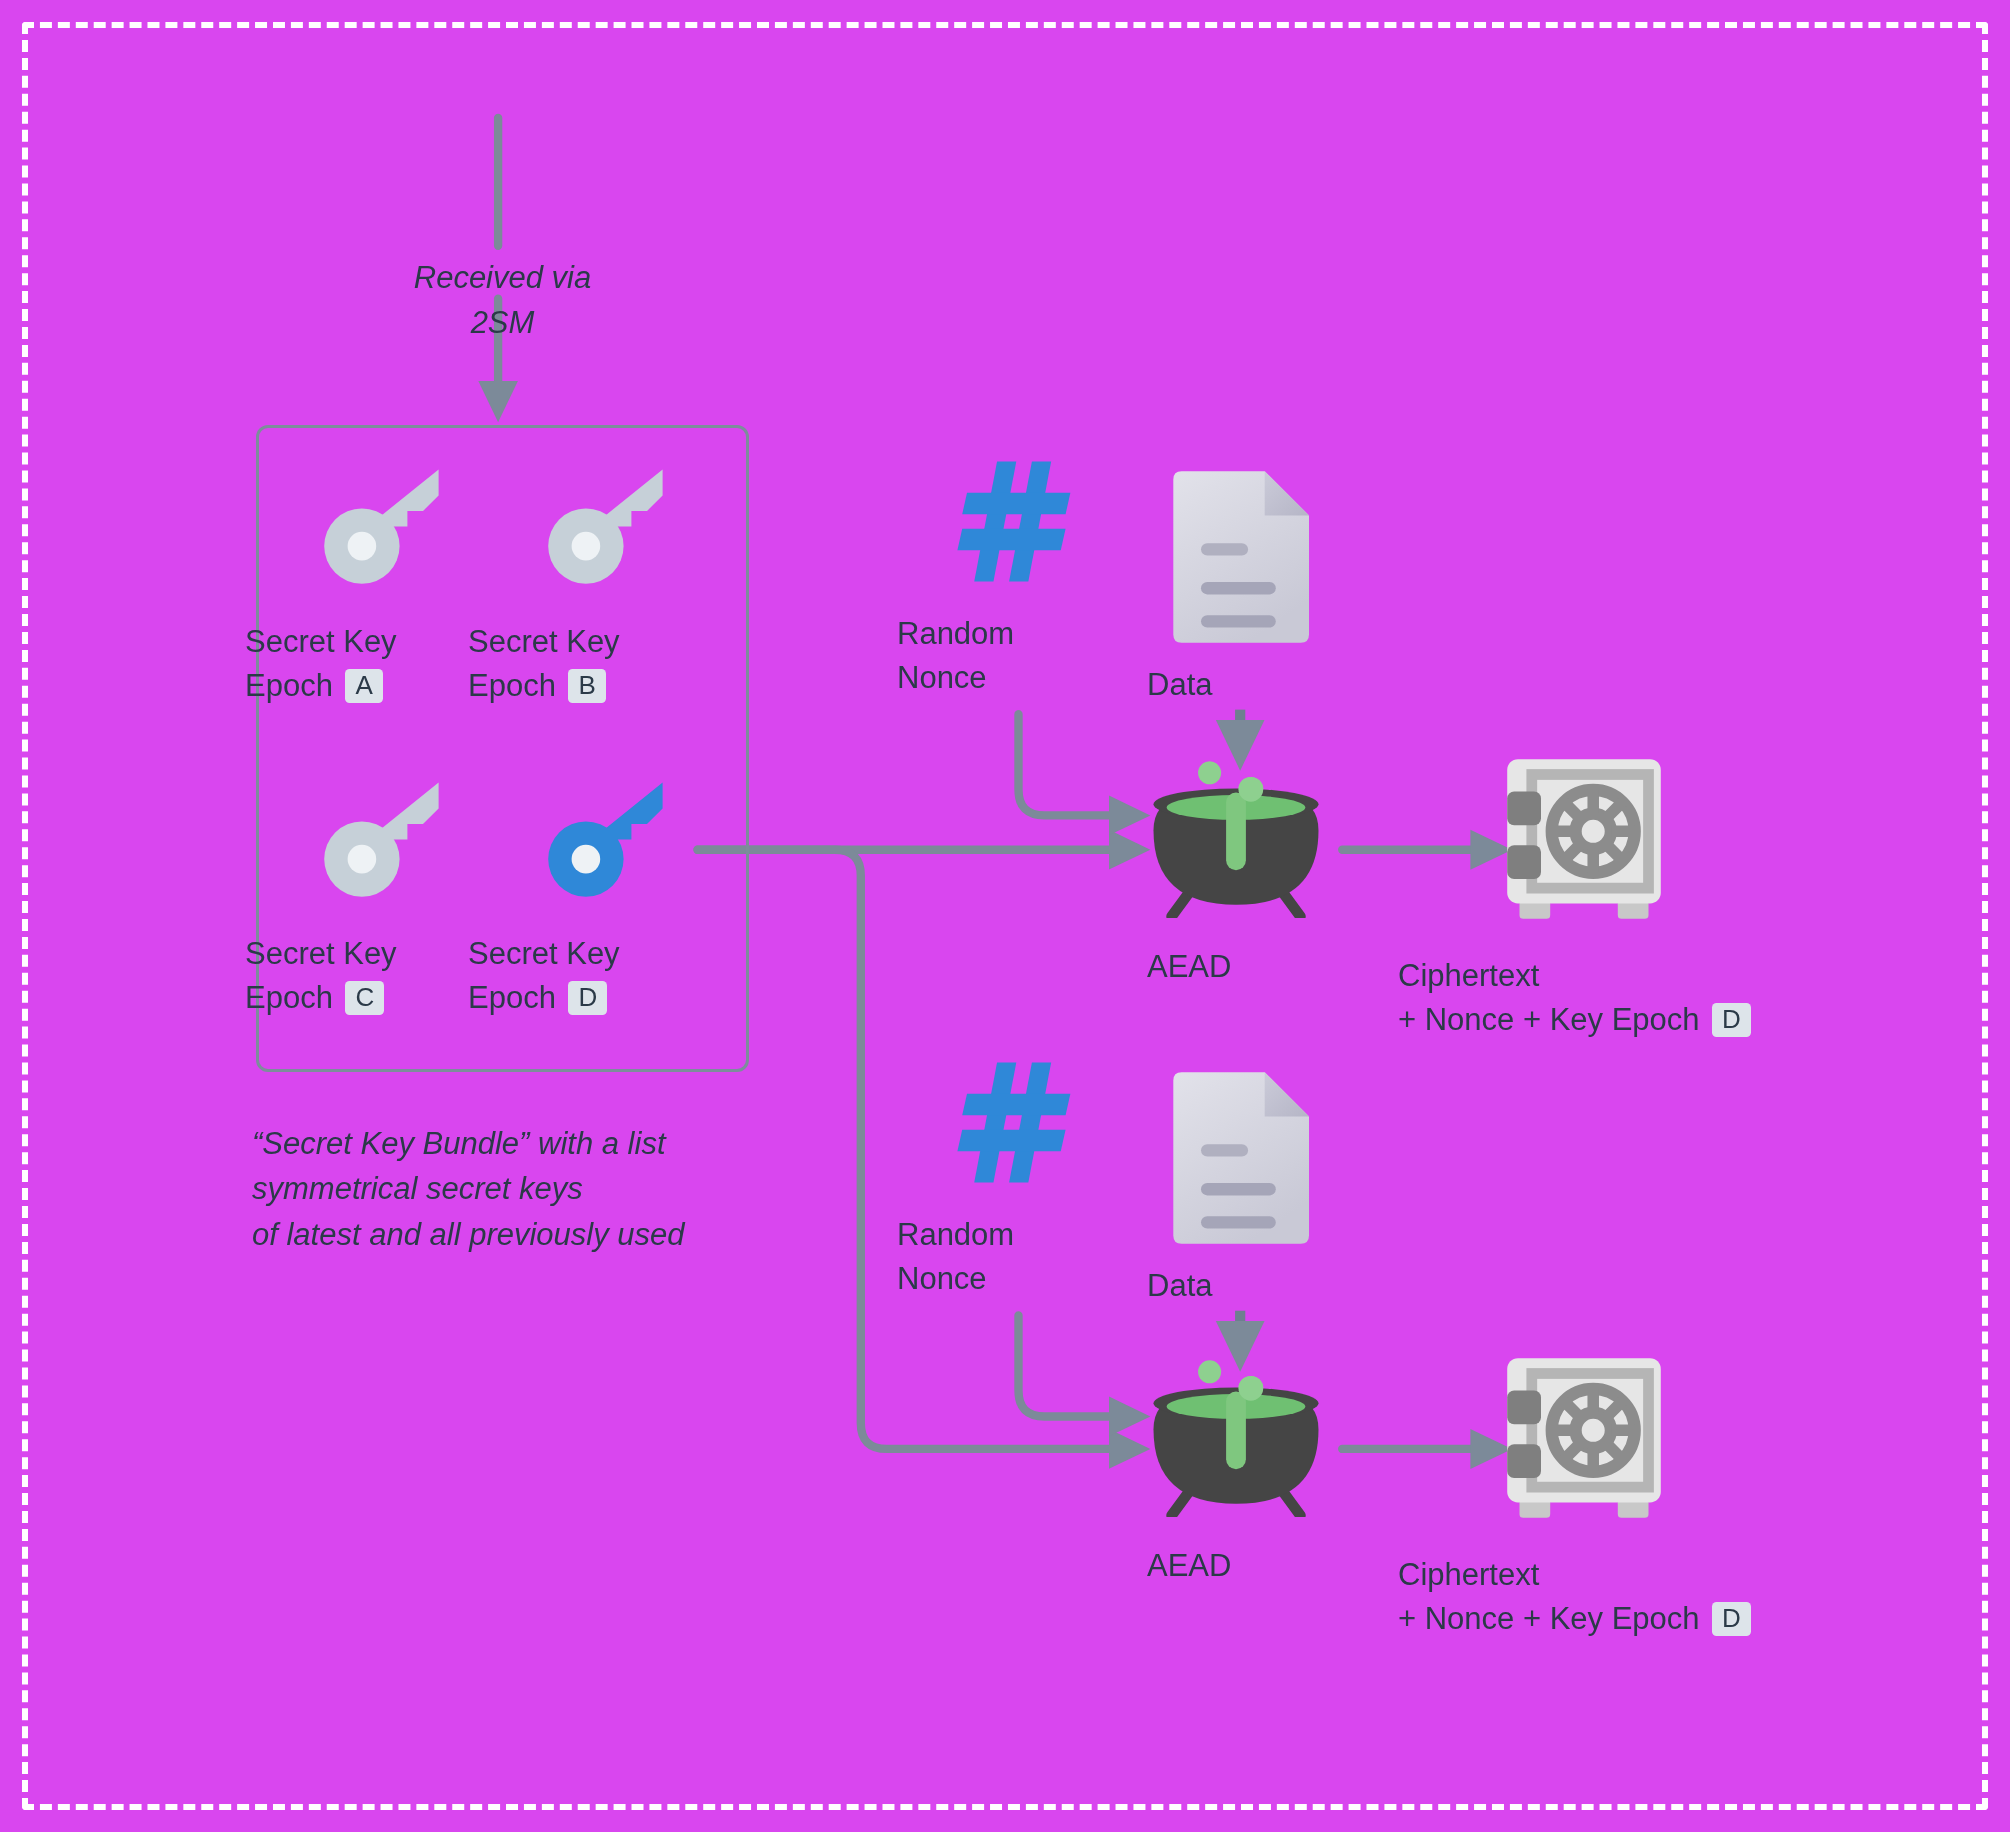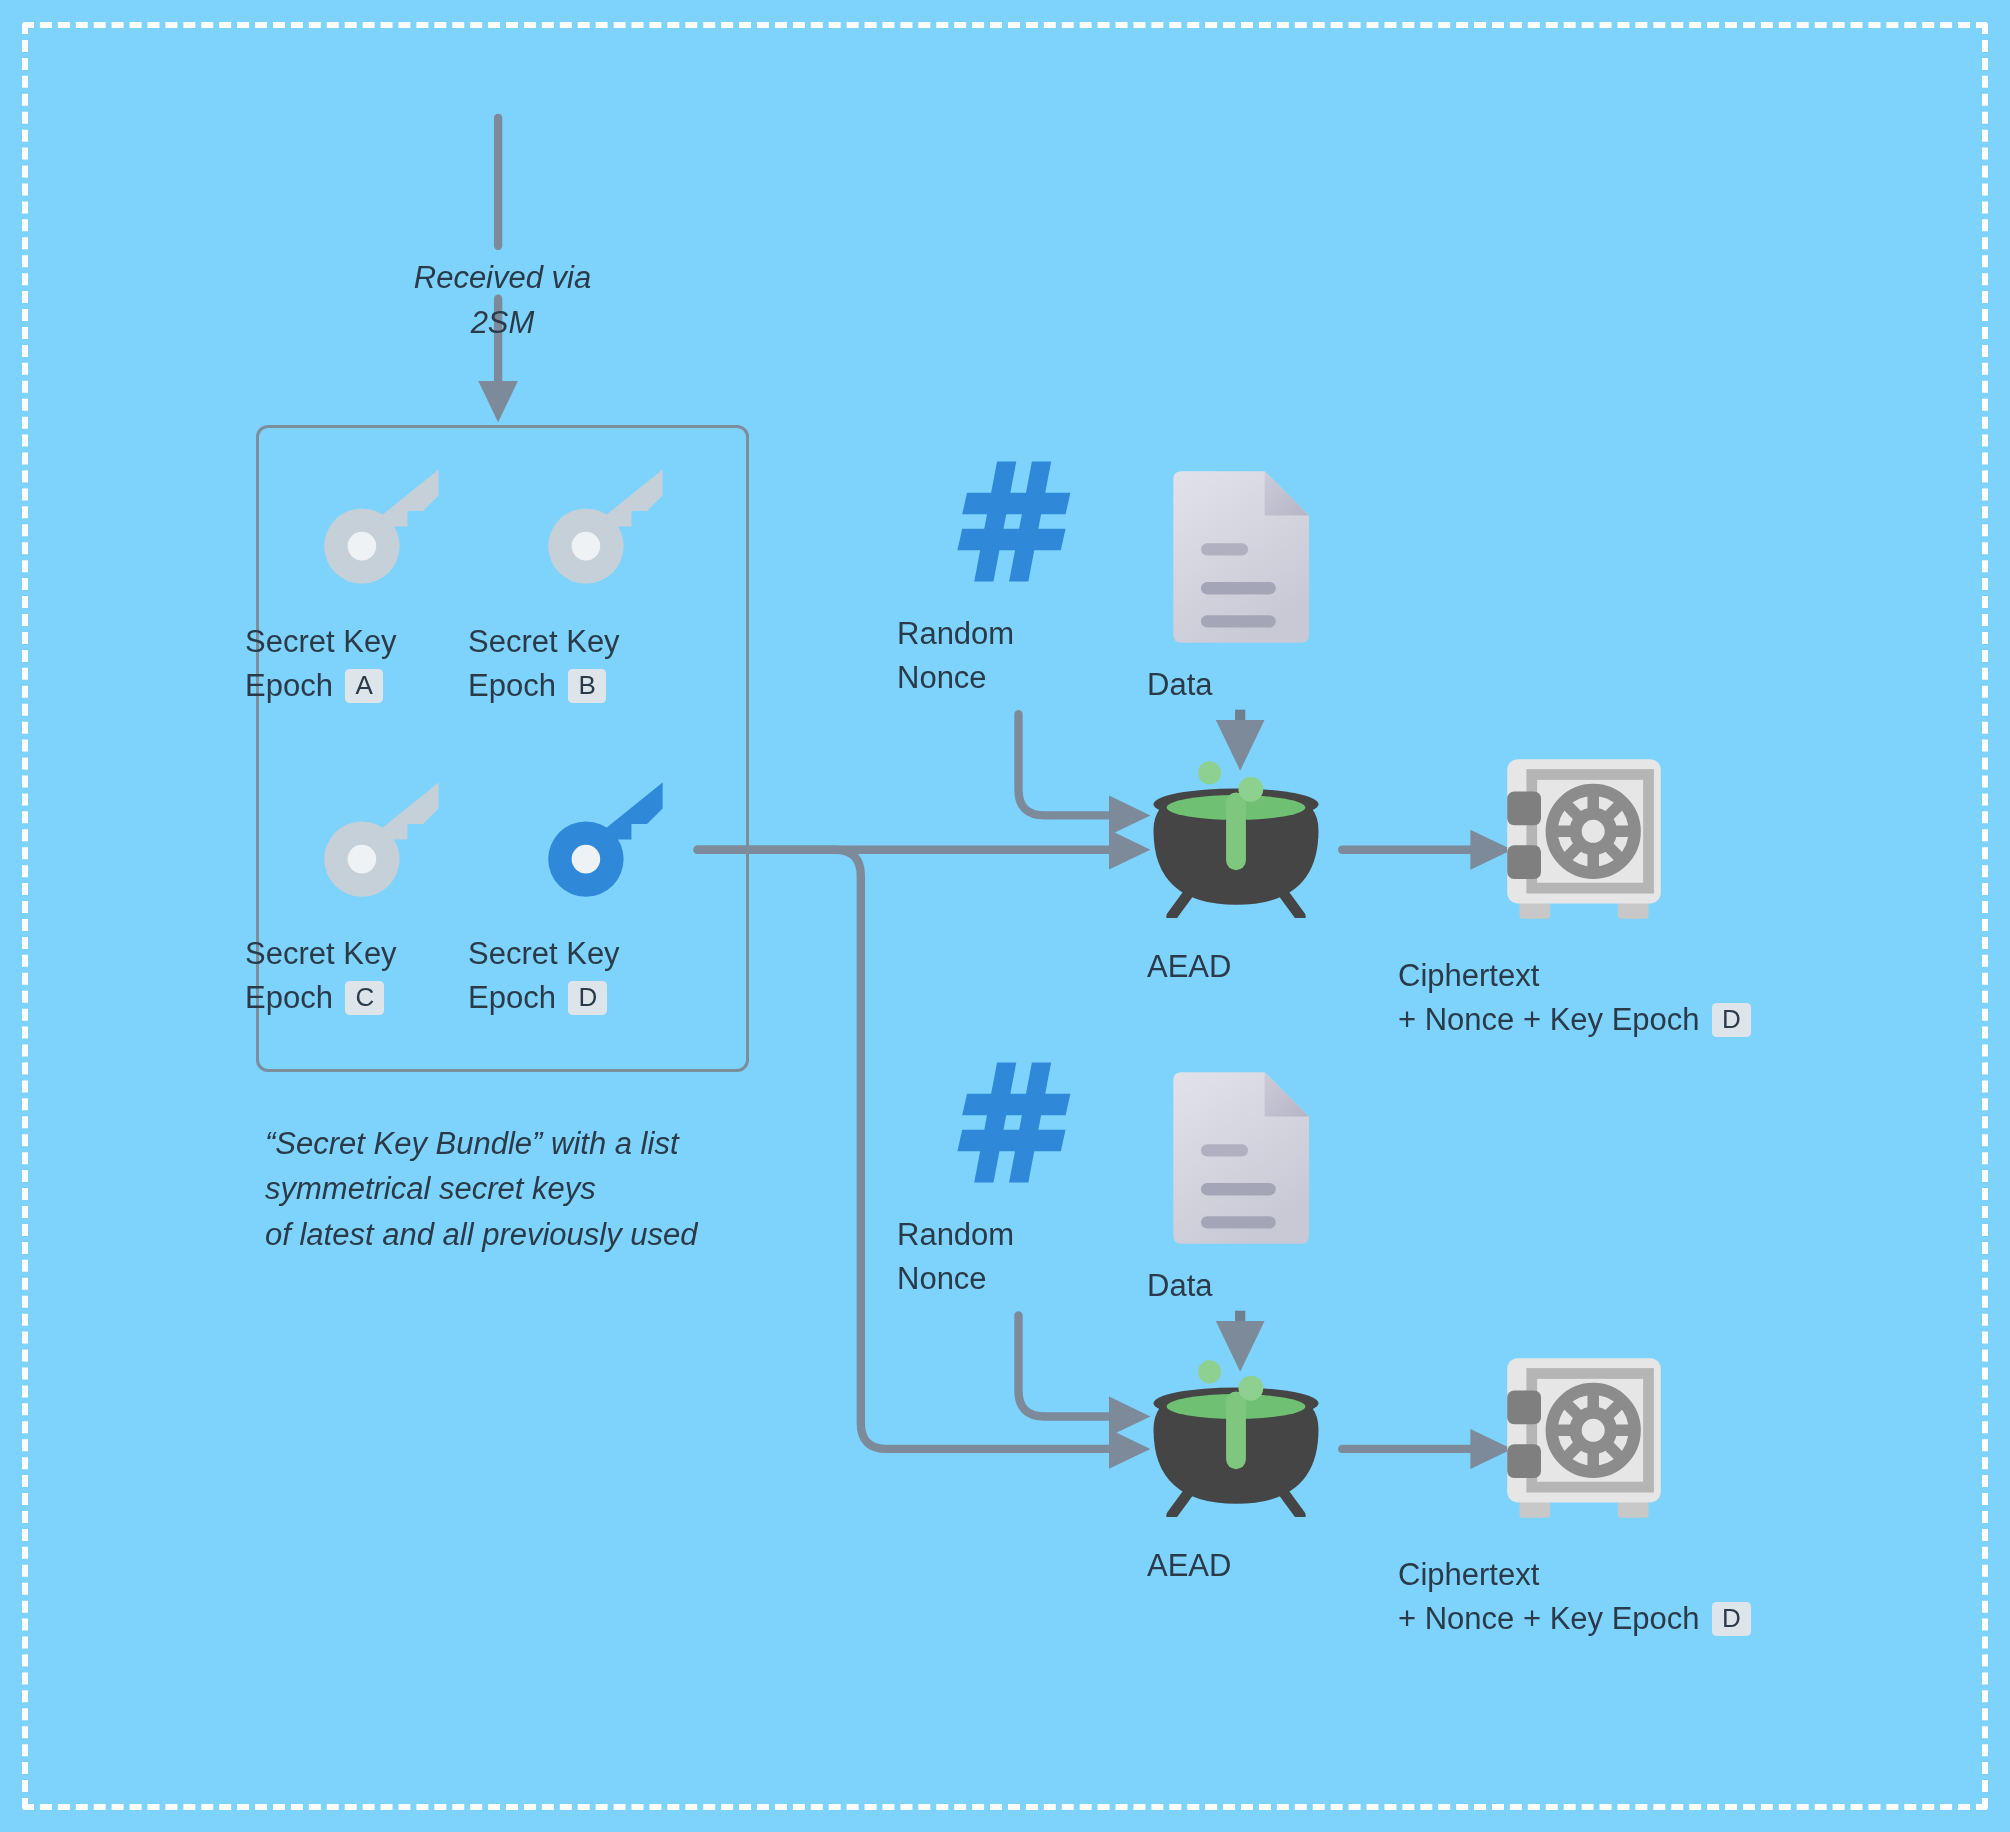--- a/index.html
+++ b/index.html
@@ -4,21 +4,21 @@
 <style>
   html, body {
     margin: 0;
     padding: 0;
     background: #eef2f5;
   }
   #stage {
     position: relative;
     width: 2011px;
     height: 1833px;
-    background: #7dd3fc;
+    background: #d946ef;
     font-family: "Liberation Sans", sans-serif;
     overflow: hidden;
   }
   #dashed-frame {
     position: absolute;
     left: 22px; top: 22px;
     width: 1966px; height: 1788px;
     border: 6.5px dashed #ffffff;
     border-radius: 3.7px;
     box-sizing: border-box;
@@ -186,21 +186,21 @@
       </g>
       <circle cx="33" cy="67" r="11" fill="#eef2f5"></circle>
     </svg>
   </div>
   <div class="lbl lbl-main" style="left:468px; top:932px; width:278px;">
     <span>Secret Key</span><br>
     <span>Epoch</span>
     <span class="badge">D</span>
   </div>
 
-  <div class="italic-lbl" style="left:265px; top:1121px; width:482px;">
+  <div class="italic-lbl" style="left:252px; top:1121px; width:482px;">
     <div>“Secret Key Bundle” with a list</div>
     <div>symmetrical secret keys</div>
     <div>of latest and all previously used</div>
   </div>
 
   <div class="icon-holder" style="left:957px; top:459px; width:121px; height:125px;">
     <svg viewBox="0 0 100 104" width="121" height="125">
       <g fill="#2f88d8">
         <polygon points="33,2 49,2 30,102 14,102"></polygon>
         <polygon points="62,2 78,2 59,102 43,102"></polygon>

